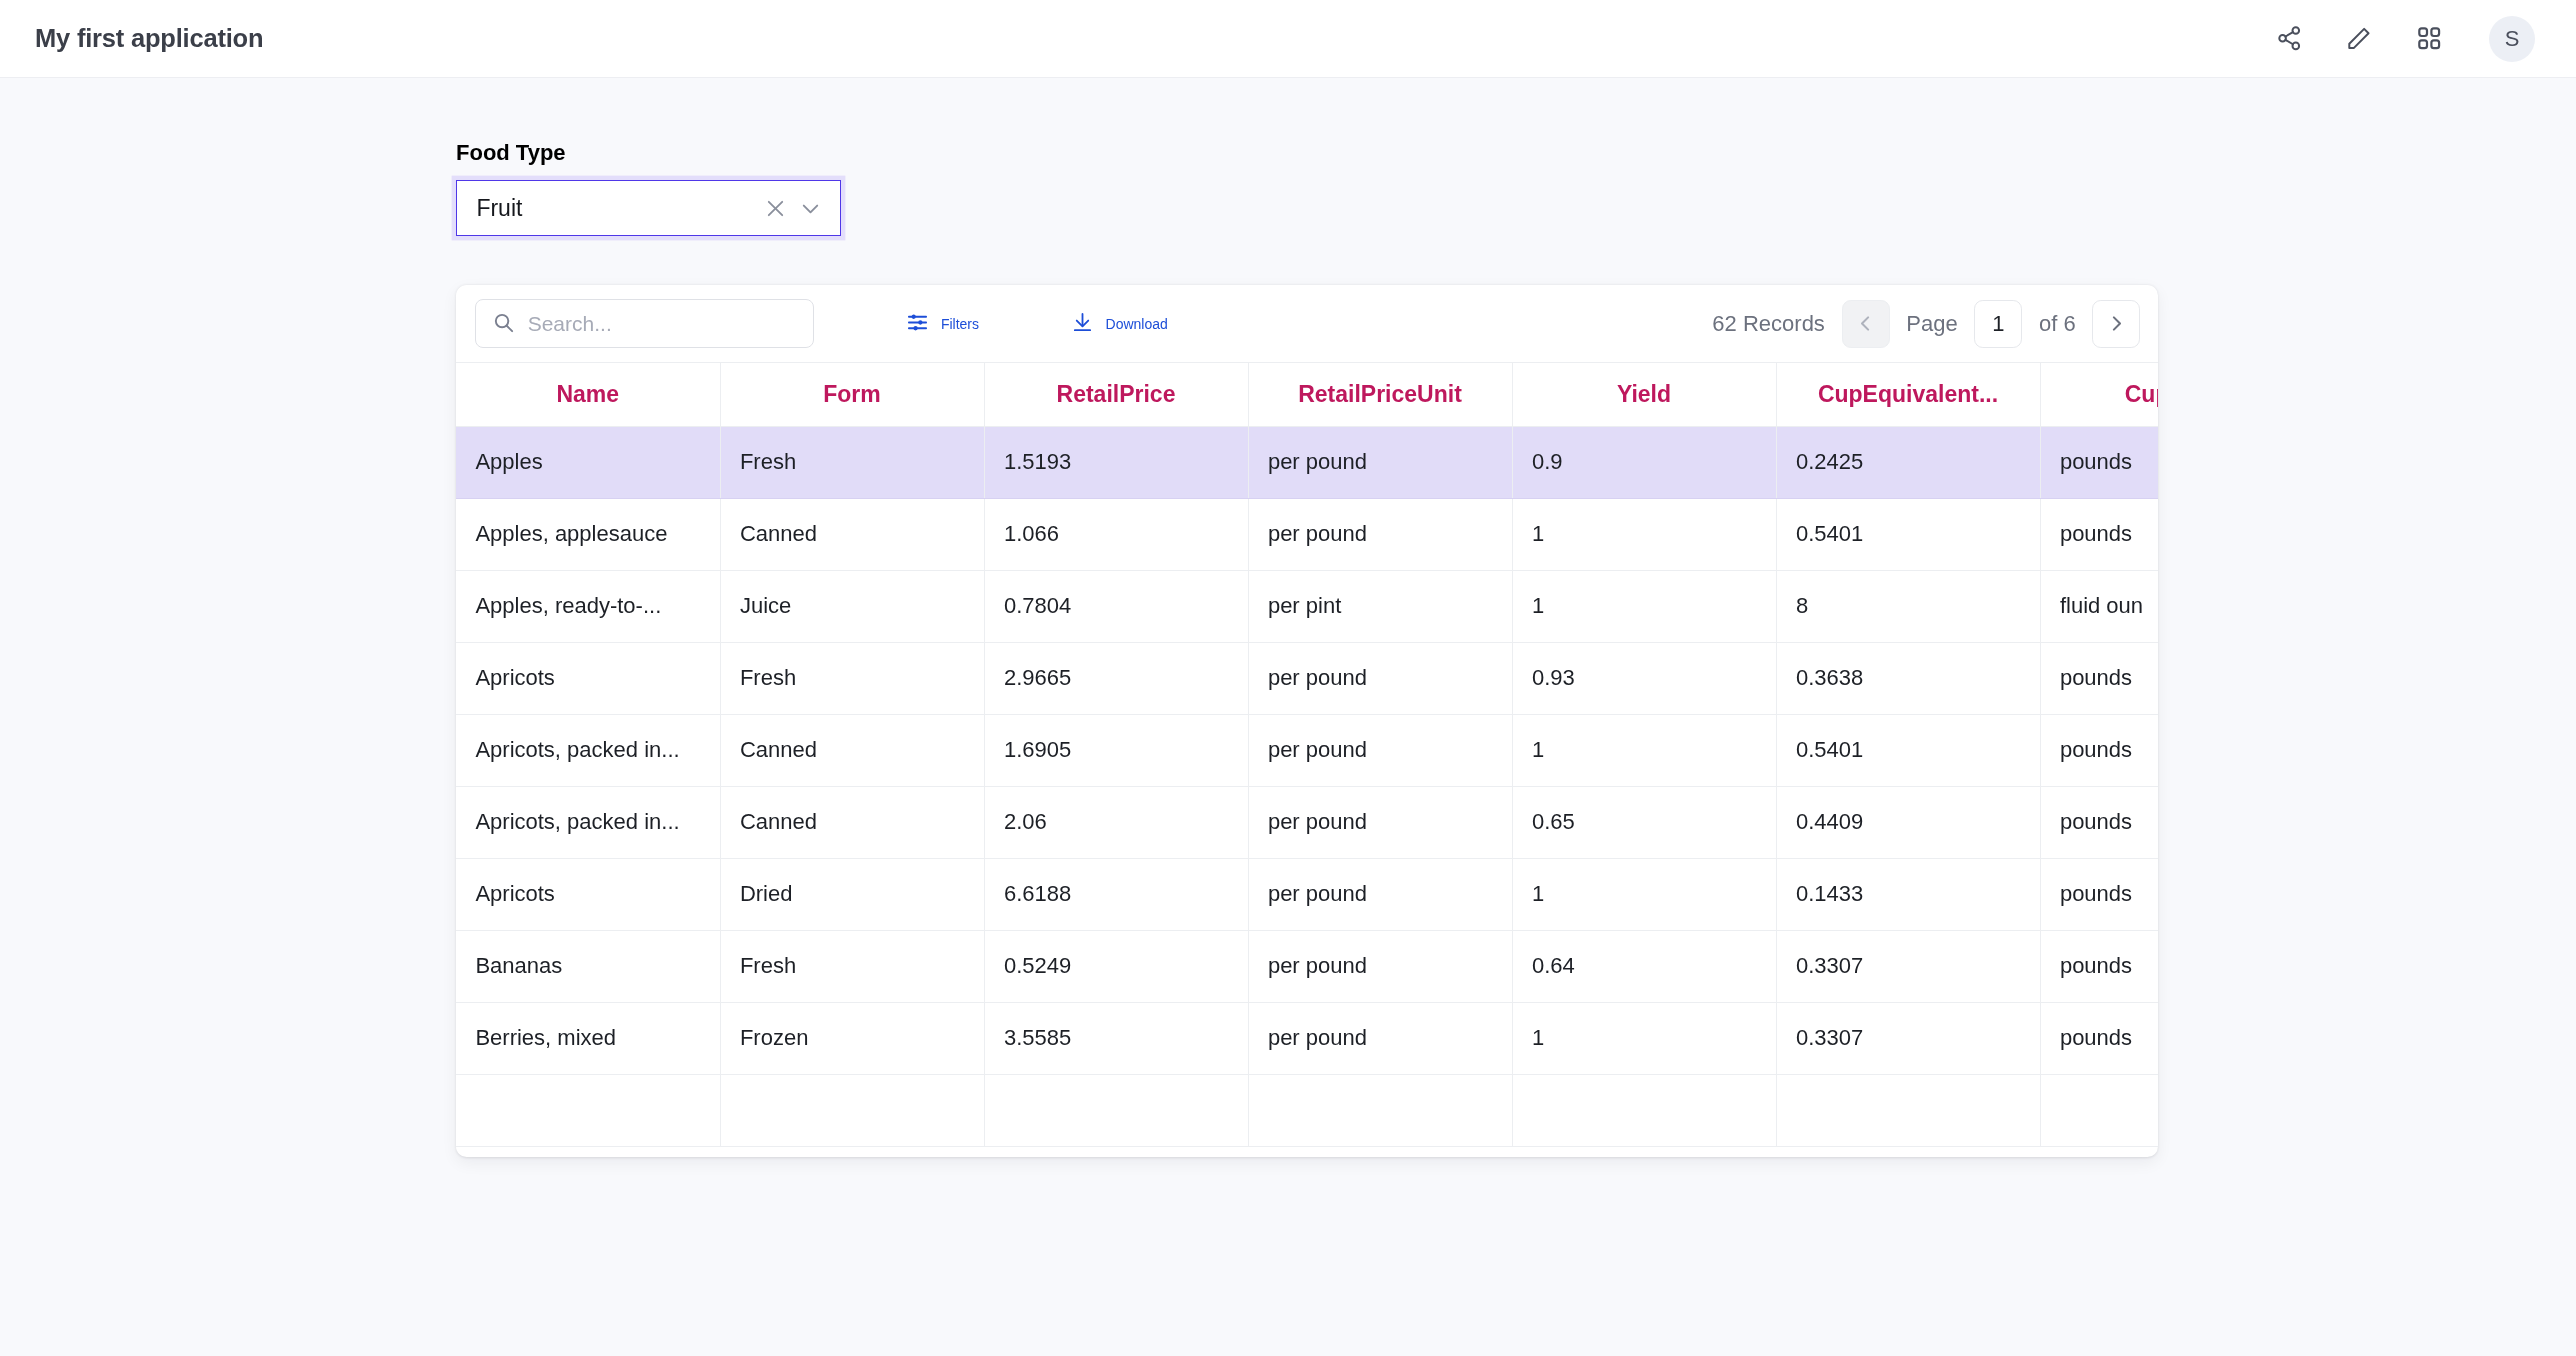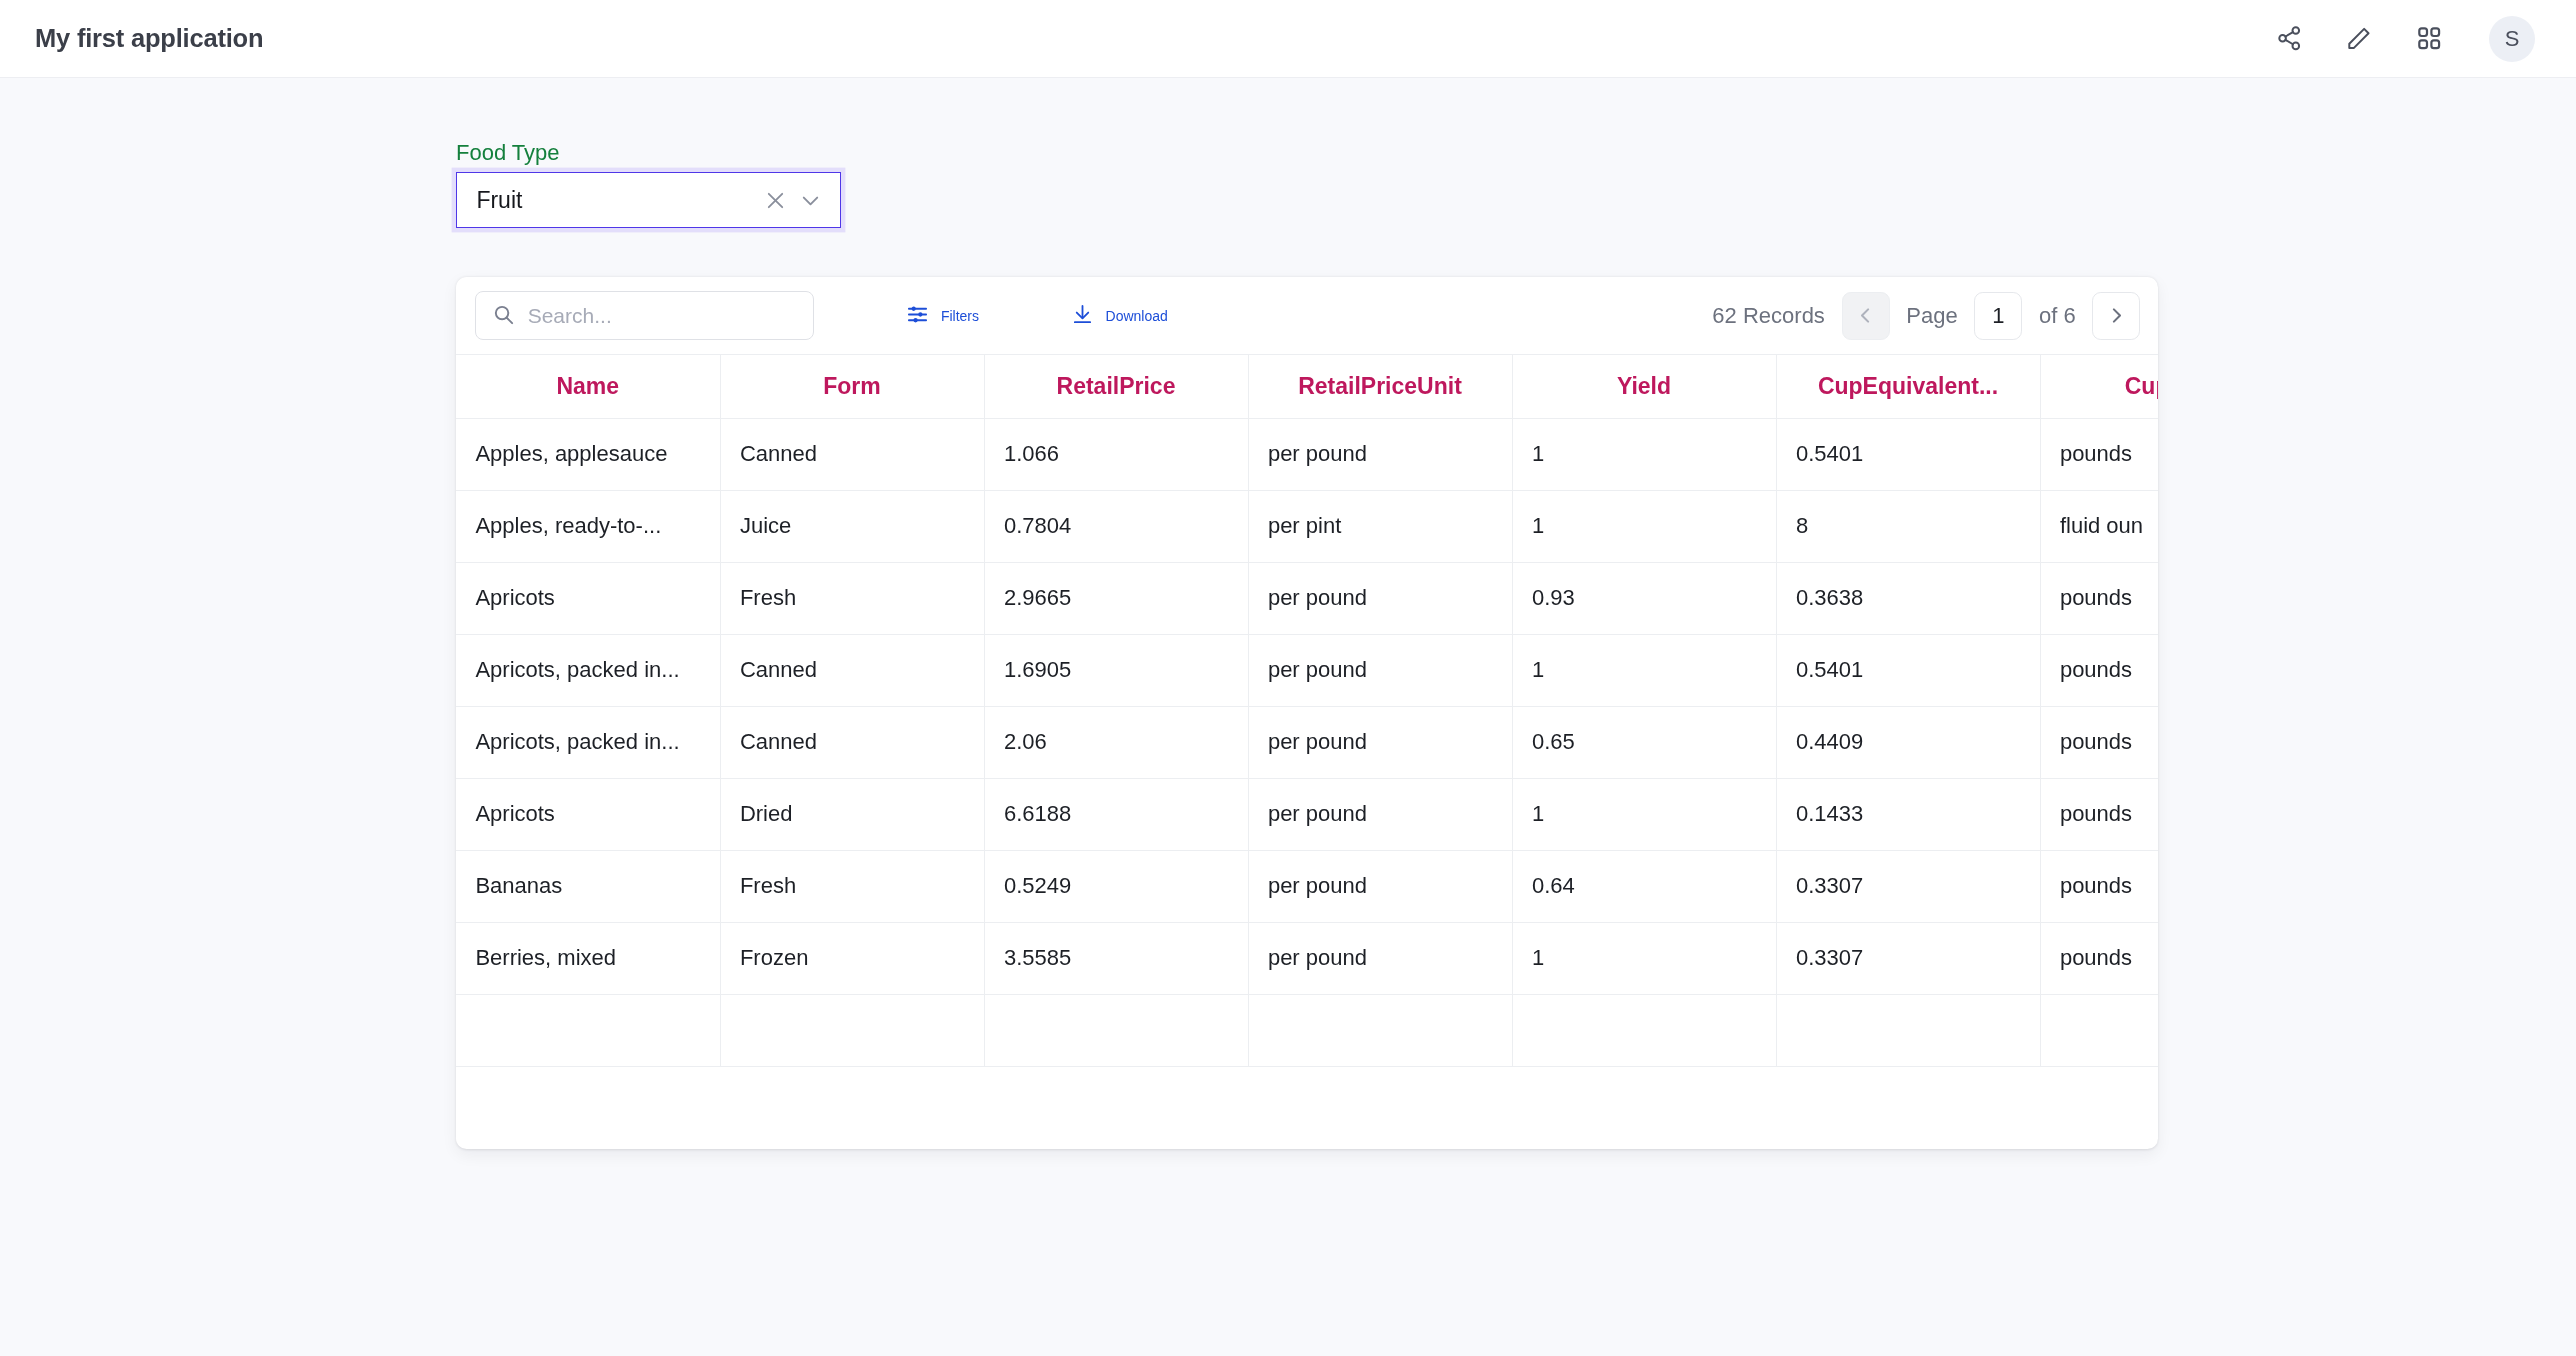--- a/index.html
+++ b/index.html
@@ -55,22 +55,23 @@
     margin-left: 7px;
   }
 
   
   .page {
     padding: 62px 0 0 456px;
   }
 
   .field-label {
     font-size: 22px;
-    color: #15803d;
-    margin-bottom: 6px;
+    color: #000000;
+    margin-bottom: 14px;
+    font-weight: bold;
   }
 
   
   .select-wrap {
     width: 385px;
     height: 56px;
     border-radius: 0;
     border: 1.8px solid #4f37e8;
     background: #ffffff;
     box-shadow: 0 0 0 4.4px #e3defb;
@@ -356,20 +357,29 @@
             <th>Name</th>
             <th>Form</th>
             <th>RetailPrice</th>
             <th>RetailPriceUnit</th>
             <th>Yield</th>
             <th>CupEquivalent...</th>
             <th>CupEqui</th>
           </tr>
       </thead>
       <tbody id="body-rows">
+          <tr class="selected">
+            <td>Apples</td>
+            <td>Fresh</td>
+            <td>1.5193</td>
+            <td>per pound</td>
+            <td>0.9</td>
+            <td>0.2425</td>
+            <td>pounds</td>
+          </tr>
           <tr>
             <td>Apples, applesauce</td>
             <td>Canned</td>
             <td>1.066</td>
             <td>per pound</td>
             <td>1</td>
             <td>0.5401</td>
             <td>pounds</td>
           </tr>
           <tr>

